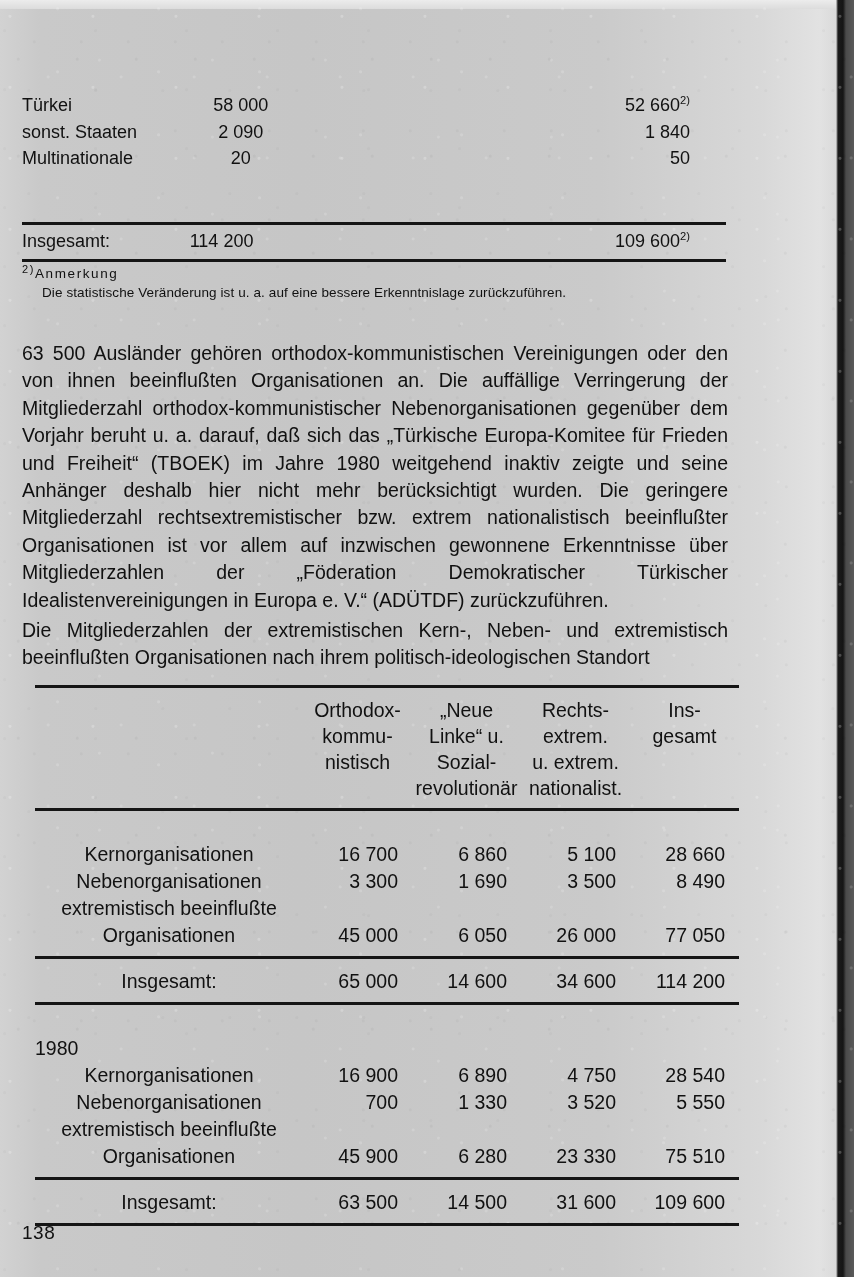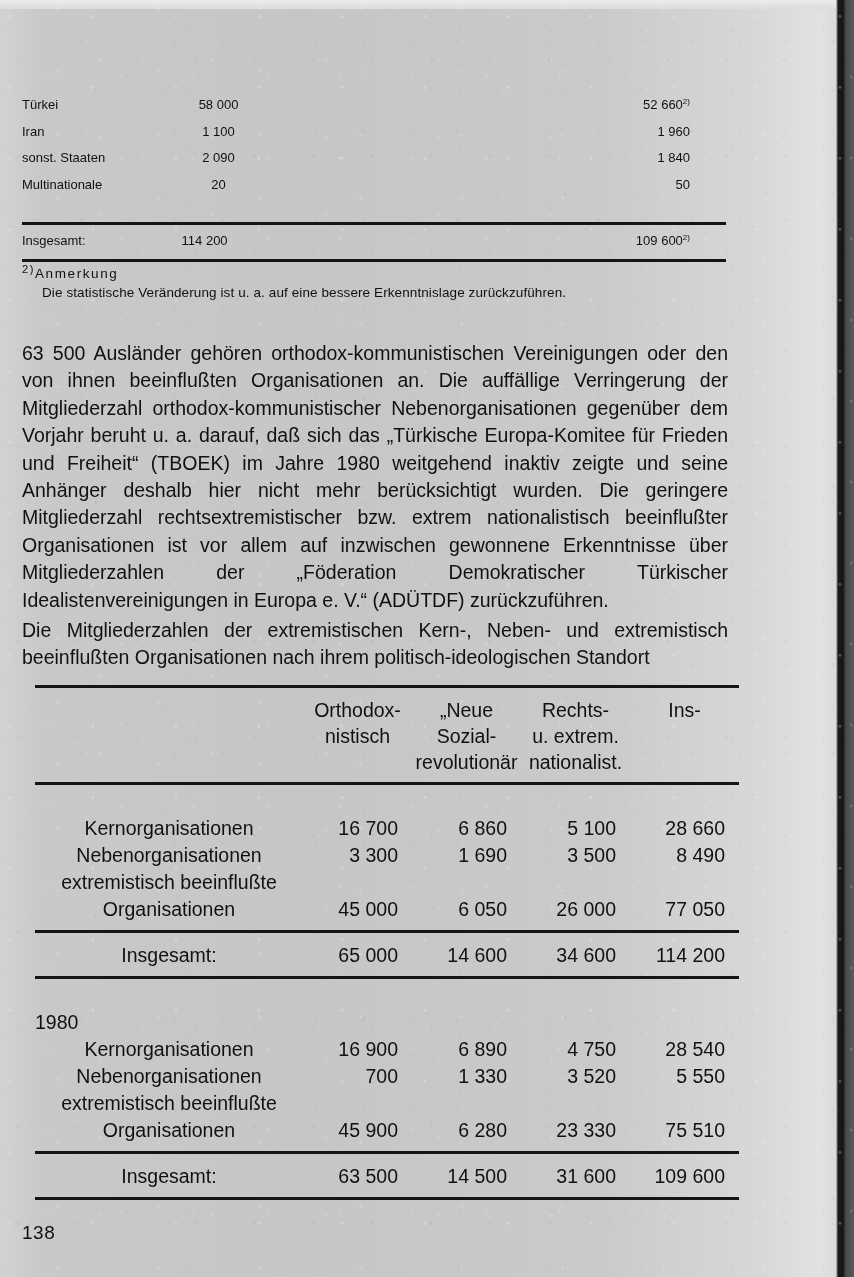--- a/index.html
+++ b/index.html
@@ -73,21 +73,21 @@
     width: 704px;
     height: 3px;
     background: #151515;
   }
 
   
   .t1 {
     position: absolute;
     left: 22px;
     width: 704px;
-    font-size: 13px;
+    font-size: 18px;
     line-height: 26.5px;
   }
   .t1 table { border-collapse: collapse; width: 100%; }
   .t1 td { padding: 0; vertical-align: baseline; white-space: nowrap; }
   .t1 .lbl { text-align: left; }
   .t1 .v1  { text-align: center; width: 250px; padding-right: 175px; }
   .t1 .v2  { text-align: right; width: 200px; padding-right: 36px; }
 
   sup.fn {
     font-size: .62em;
@@ -181,25 +181,20 @@
 
 <div id="sheet">
 
   <div class="t1" id="t1" style="top:92px">
     <table>
       <tbody id="t1-body">
           <tr>
             <td class="lbl">Türkei</td>
             <td class="v1">58 000</td>
             <td class="v2"><span class="fnmark">52 660</span><sup class="fn">2)</sup></td>
-          </tr>
-          <tr>
-            <td class="lbl">Iran</td>
-            <td class="v1">1 100</td>
-            <td class="v2">1 960</td>
           </tr>
           <tr>
             <td class="lbl">sonst. Staaten</td>
             <td class="v1">2 090</td>
             <td class="v2">1 840</td>
           </tr>
           <tr>
             <td class="lbl">Multinationale</td>
             <td class="v1">20</td>
             <td class="v2">50</td>
@@ -260,20 +255,27 @@
           </tr>
           <tr>
             <td></td>
             <td class="hd">Orthodox-</td>
             <td class="hd">„Neue</td>
             <td class="hd">Rechts-</td>
             <td class="hd">Ins-</td>
           </tr>
           <tr>
             <td></td>
+            <td class="hd">kommu-</td>
+            <td class="hd">Linke“ u.</td>
+            <td class="hd">extrem.</td>
+            <td class="hd">gesamt</td>
+          </tr>
+          <tr>
+            <td></td>
             <td class="hd">nistisch</td>
             <td class="hd">Sozial-</td>
             <td class="hd">u. extrem.</td>
             <td class="hd">&nbsp;</td>
           </tr>
           <tr>
             <td></td>
             <td class="hd">&nbsp;</td>
             <td class="hd">revolutionär</td>
             <td class="hd">nationalist.</td>

